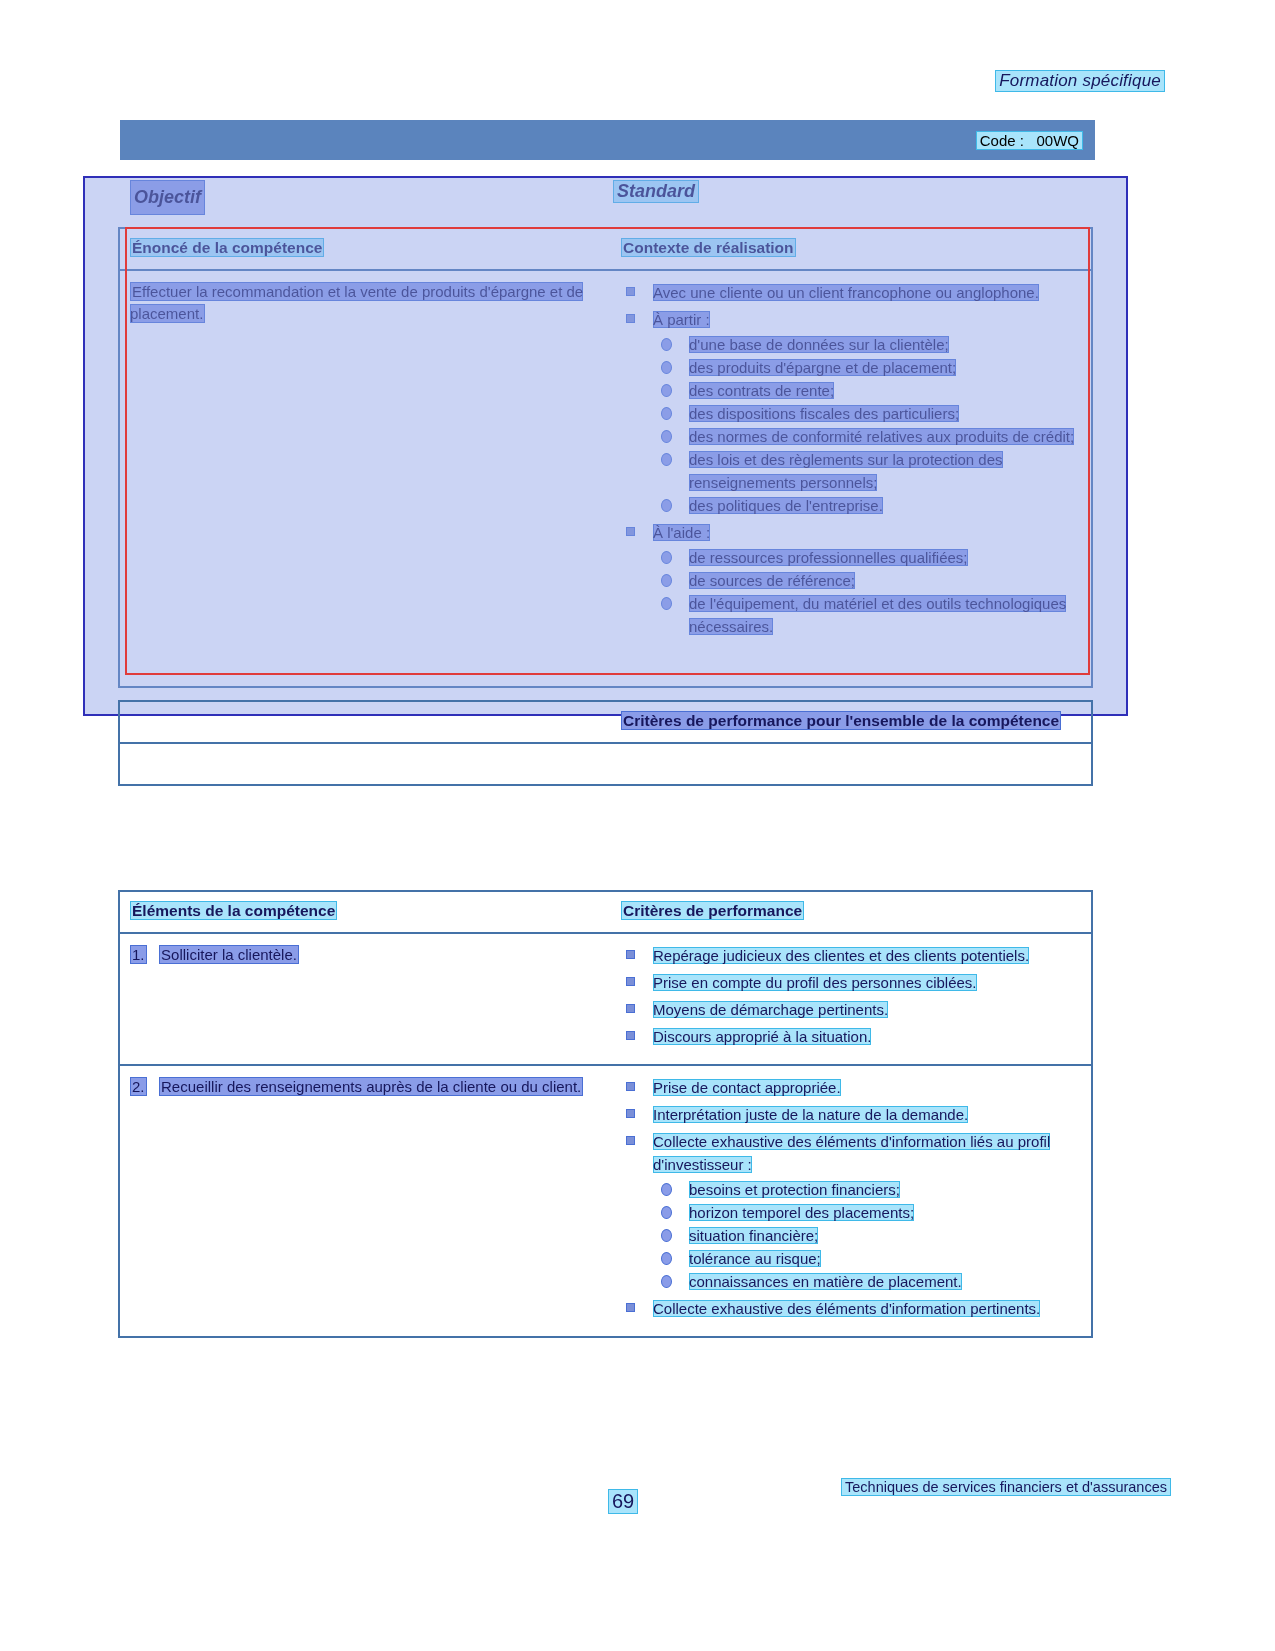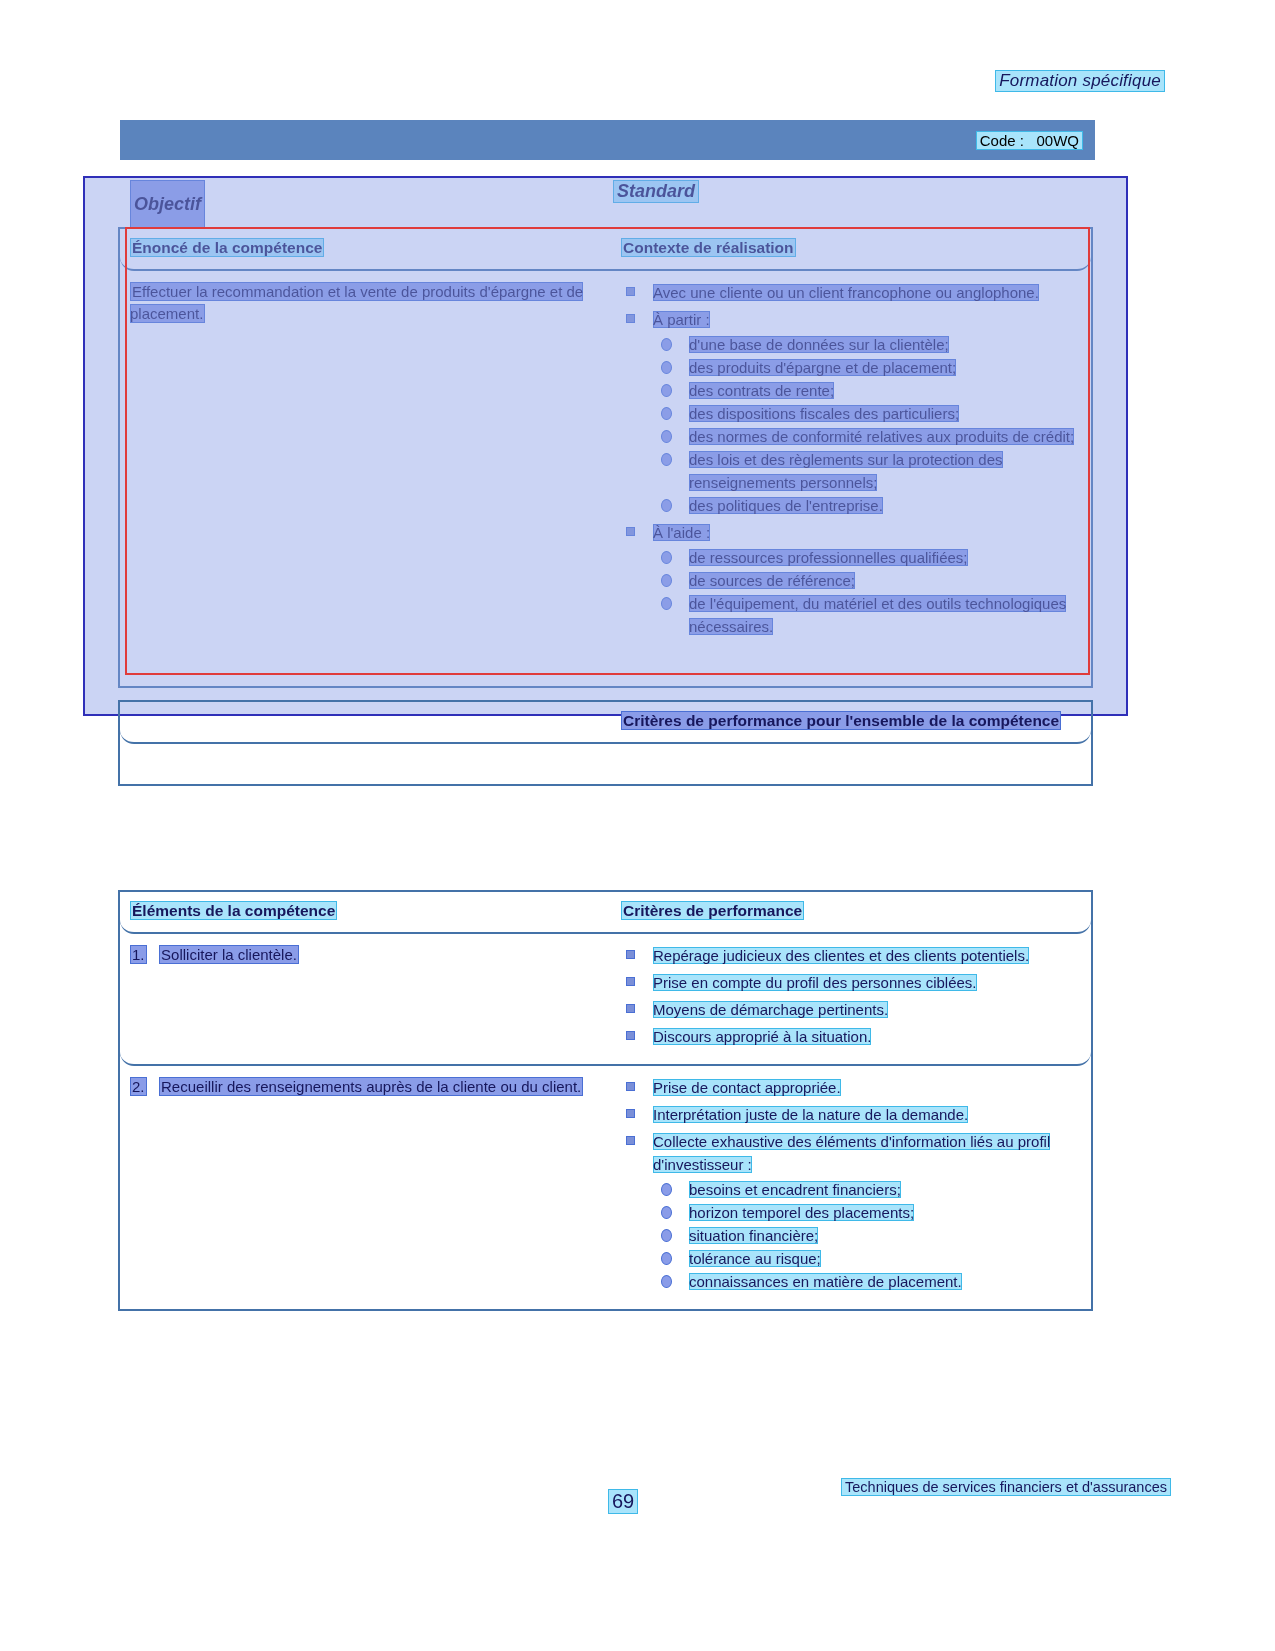--- a/index.html
+++ b/index.html
@@ -84,21 +84,20 @@
     position: absolute;
     left: 118px;
     width: 975px;
     border: 2px solid #4472a8;
     box-sizing: border-box;
     background: transparent;
   }
   .row {
     display: flex;
     border-bottom: 2px solid #4472a8;
-    border-radius: 14px;
   }
   .row:last-child { border-bottom: none; }
   .col-left {
     width: 495px;
     padding: 10px 10px 12px 10px;
     box-sizing: border-box;
   }
   .col-right {
     flex: 1;
     padding: 10px 10px 12px 6px;
@@ -107,21 +106,21 @@
   .hdr { font-weight: bold; font-size: 15.5px; }
   .txt { font-size: 15px; line-height: 22px; }
 
   .objectif-label {
     position: absolute;
     left: 130px;
     top: 180px;
     font-size: 18px;
     font-weight: bold;
     font-style: italic;
-    padding: 14px 4px;
+    padding: 7px 4px;
   }
   .standard-label {
     position: absolute;
     left: 613px;
     top: 180px;
     font-size: 18px;
     font-weight: bold;
     font-style: italic;
     padding: 1px 4px;
   }
@@ -291,26 +290,27 @@
       <span class="inline sel">Recueillir des renseignements auprès de la cliente ou du client.</span>
     </div>
     <div class="col-right txt">
       <ul class="b1">
         <li><span class="bullet"></span><span class="sel-light">Prise de contact appropriée.</span></li>
         <li><span class="bullet"></span><span class="sel-light">Interprétation juste de la nature de la demande.</span></li>
         <li>
           <span class="bullet"></span>
           <span class="sel-light">Collecte exhaustive des éléments d'information liés au profil d'investisseur :</span>
           <ul class="b2">
-            <li><span class="bullet-o"></span><span class="sel-light">besoins et encadrent financiers;</span></li>
+            <li><span class="bullet-o"></span><span class="sel-light">besoins et protection financiers;</span></li>
             <li><span class="bullet-o"></span><span class="sel-light">horizon temporel des placements;</span></li>
             <li><span class="bullet-o"></span><span class="sel-light">situation financière;</span></li>
             <li><span class="bullet-o"></span><span class="sel-light">tolérance au risque;</span></li>
             <li><span class="bullet-o"></span><span class="sel-light">connaissances en matière de placement.</span></li>
           </ul>
         </li>
+        <li><span class="bullet"></span><span class="sel-light">Collecte exhaustive des éléments d'information pertinents.</span></li>
       </ul>
     </div>
   </div>
 </div>
 
 <div id="footer-note" class="sel-light">Techniques de services financiers et d'assurances</div>
 <div id="page-number" class="sel-light">69</div>
 
 </body></html>

